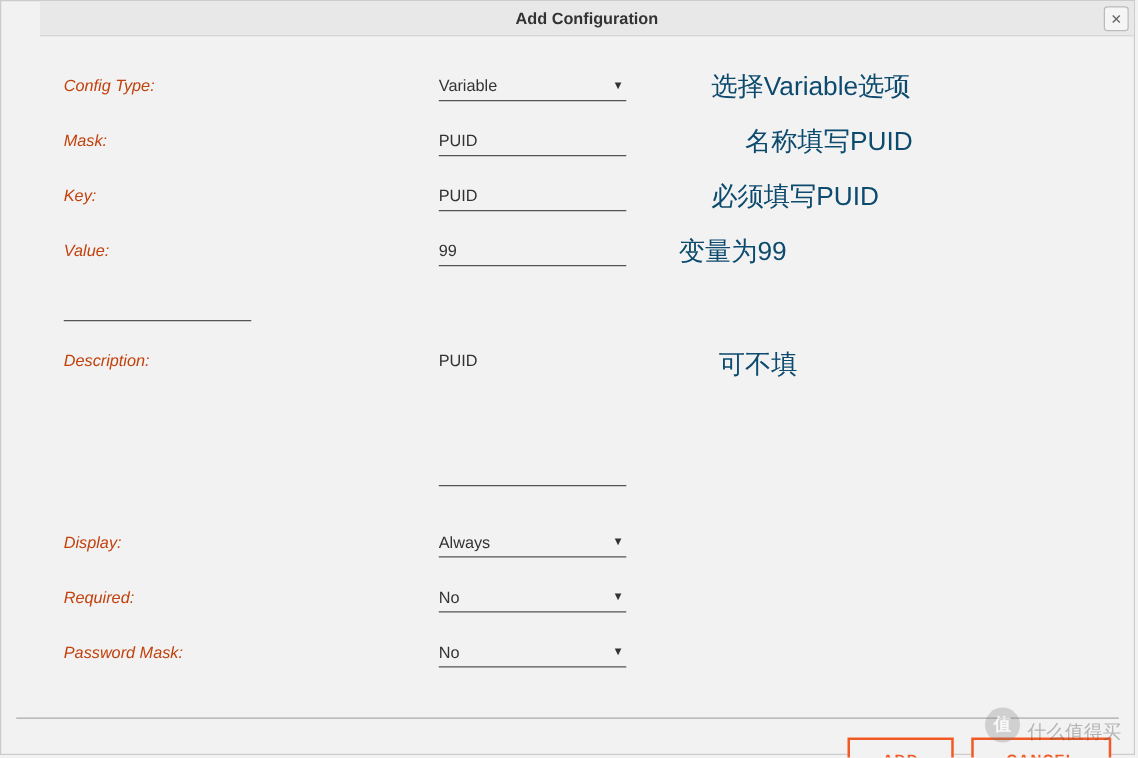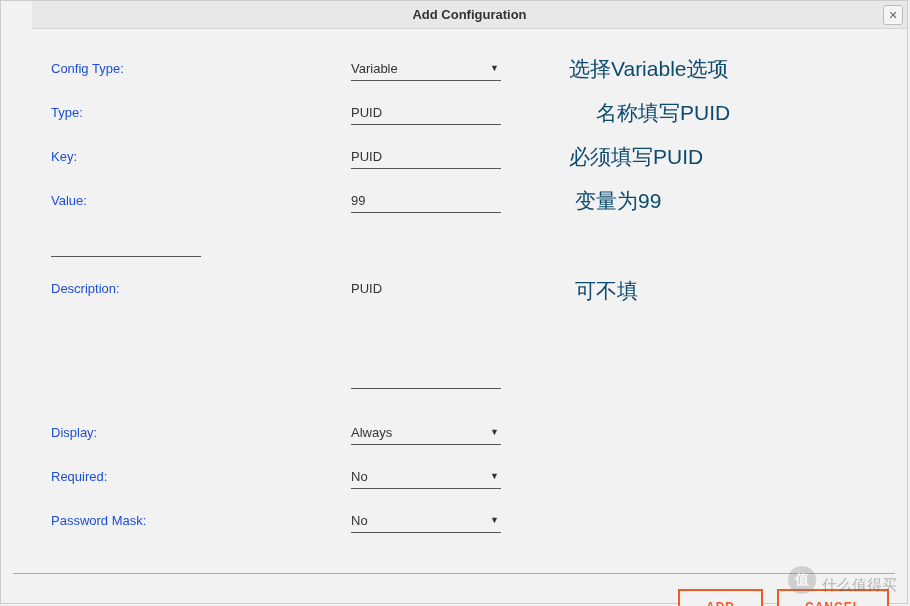--- a/index.html
+++ b/index.html
@@ -61,22 +61,23 @@
       align-items: flex-start;
       margin-bottom: 22px;
       position: relative;
     }
     .form-row.tall {
       margin-bottom: 22px;
     }
     .label {
       width: 300px;
       font-size: 13px;
-      color: #1d4ed8;
+      color: #c2410c;
       padding-top: 2px;
+      font-style: italic;
     }
     .field-wrap {
       width: 150px;
       position: relative;
     }
     .field-input, .field-select {
       width: 150px;
       border: none;
       border-bottom: 1px solid #555;
       background: transparent;
@@ -191,41 +192,41 @@
       <div class="field-wrap">
         <select class="field-select">
           <option>Variable</option>
         </select>
         <span class="select-arrow">▼</span>
       </div>
       <div class="annotation" style="left:518px;top:-4px;">选择Variable选项</div>
     </div>
 
     <div class="form-row">
-      <div class="label">Type:</div>
+      <div class="label">Mask:</div>
       <div class="field-wrap">
         <input class="field-input" value="PUID" style="">
       </div>
       <div class="annotation" style="left:545px;top:-4px;">名称填写PUID</div>
     </div>
 
     <div class="form-row">
       <div class="label">Key:</div>
       <div class="field-wrap">
         <input class="field-input" value="PUID" style="">
       </div>
       <div class="annotation" style="left:518px;top:-4px;">必须填写PUID</div>
     </div>
 
     <div class="form-row">
       <div class="label">Value:</div>
       <div class="field-wrap">
         <input class="field-input" value="99" style="">
       </div>
-      <div class="annotation" style="left:524px;top:-4px;">变量为99</div>
+      <div class="annotation" style="left:492px;top:-4px;">变量为99</div>
     </div>
 
     <div class="form-row">
       <div class="field-wrap">
         <input class="field-input" value="" style="">
       </div>
     </div>
 
     <div class="form-row tall">
       <div class="label">Description:</div>

